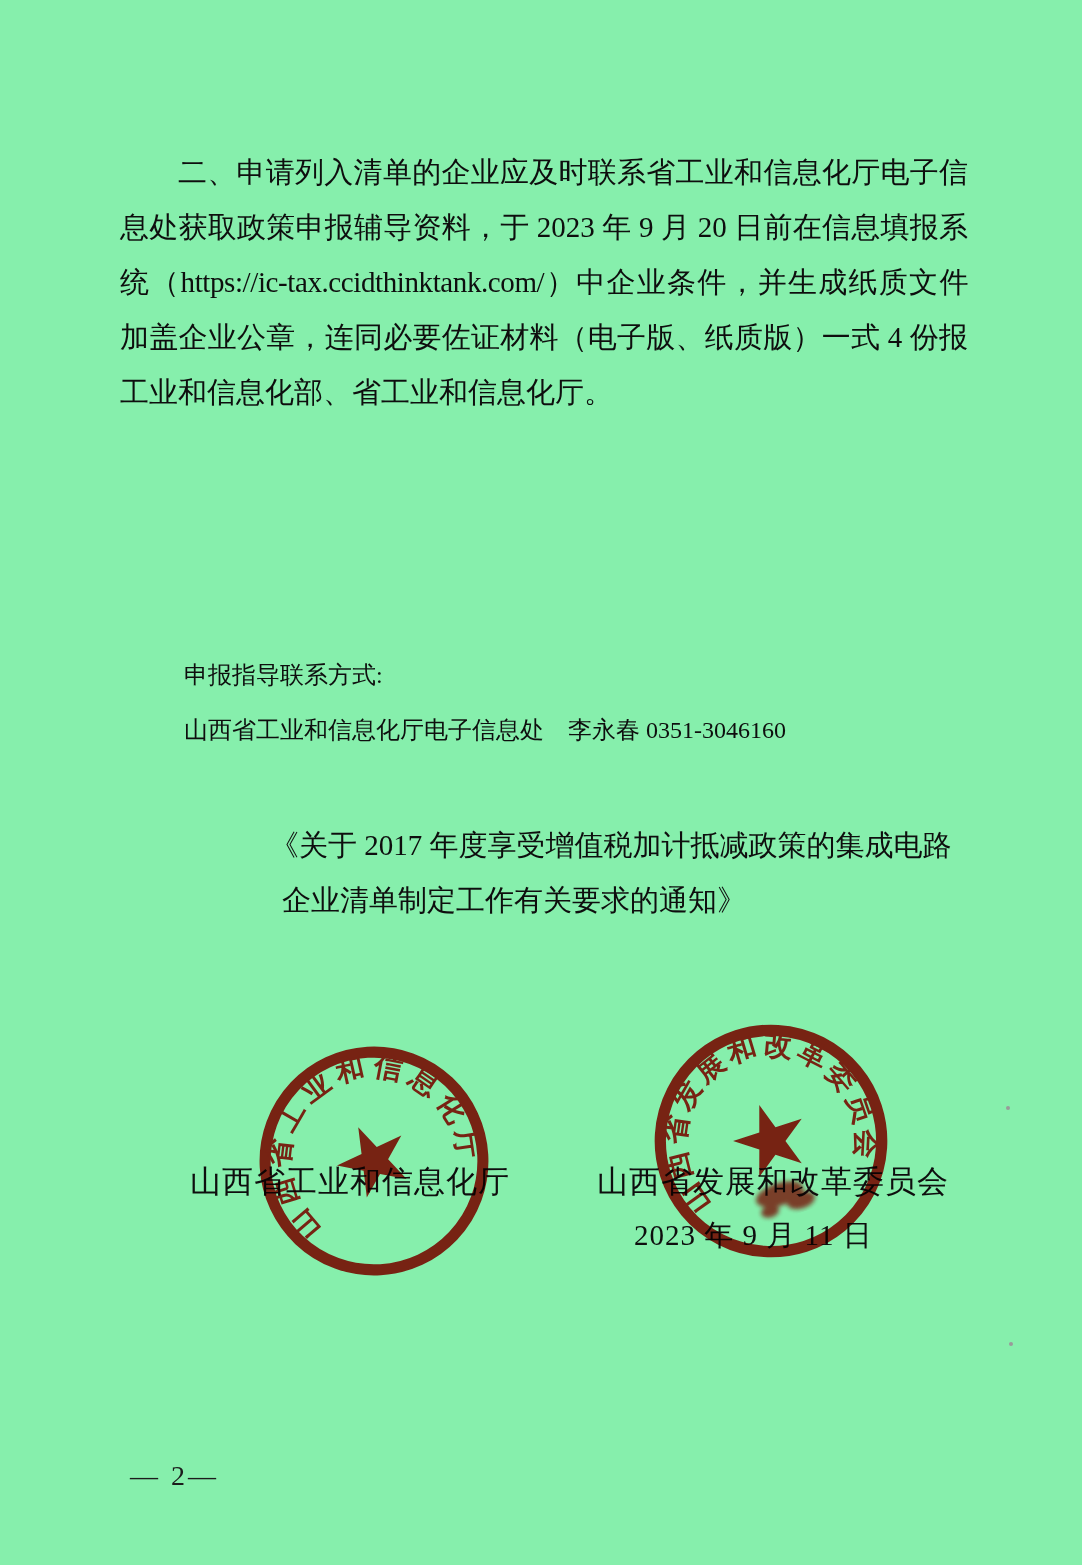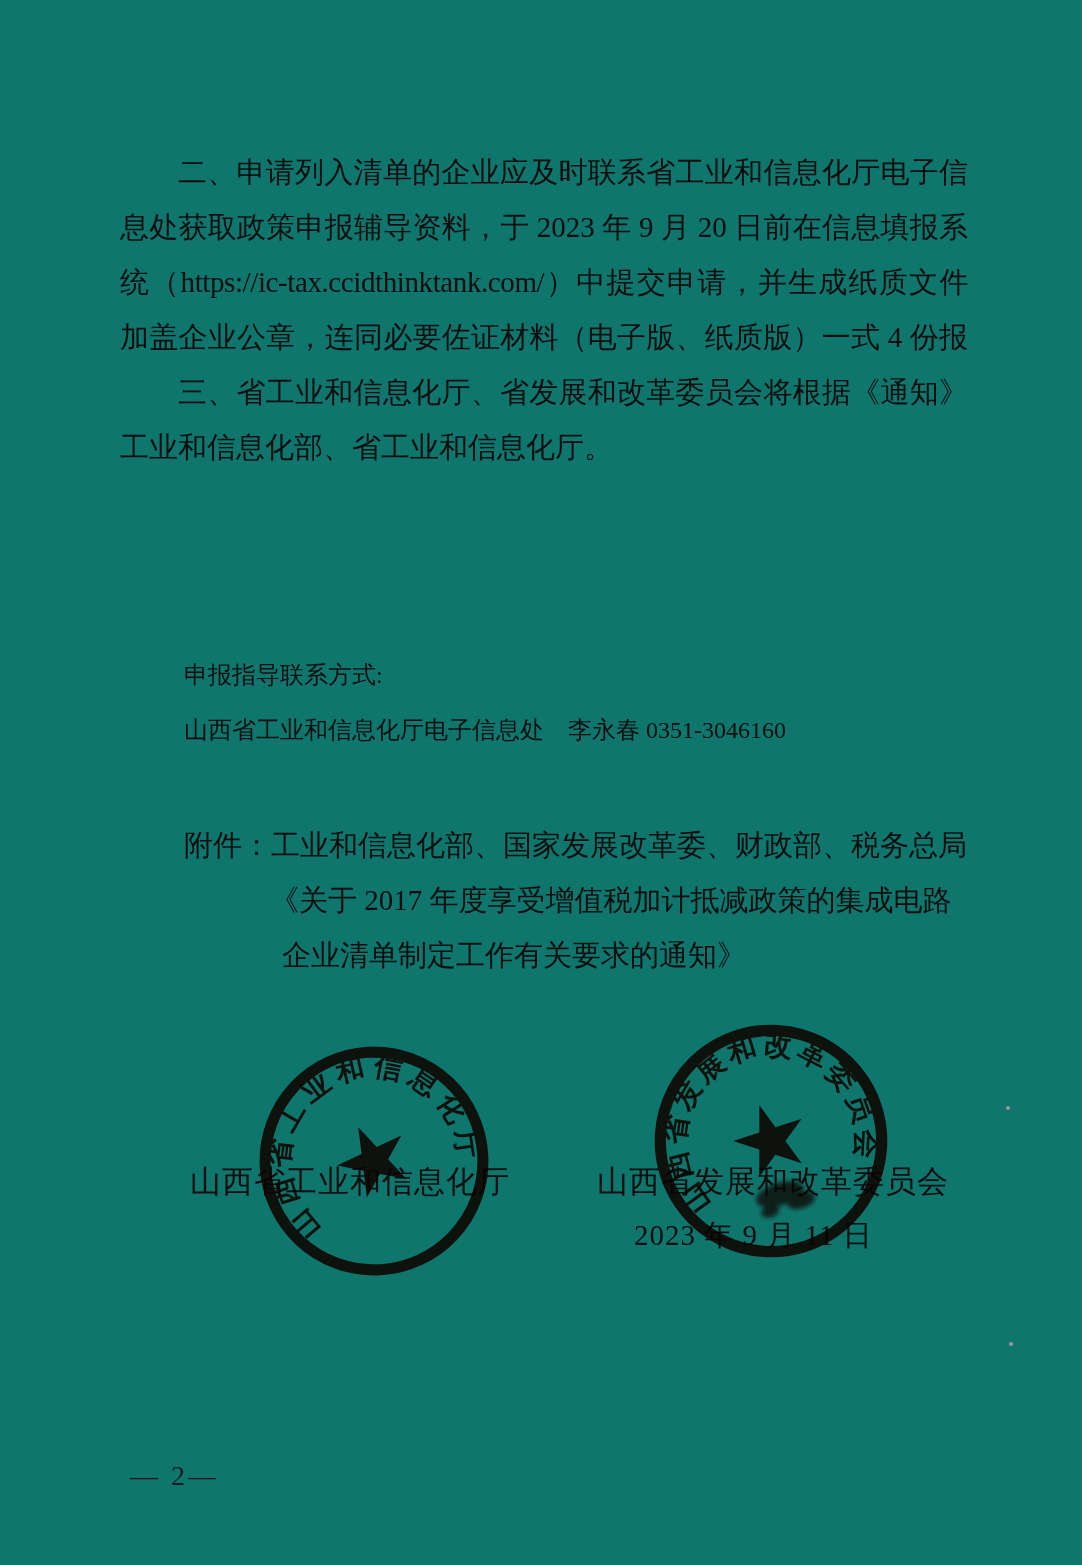--- a/index.html
+++ b/index.html
@@ -4,21 +4,21 @@
 <style>
   html,body { margin:0; padding:0; }
   body {
     width:1082px; height:1565px;
     background:#ffffff;
     position:relative;
     font-family:"Liberation Serif","DejaVu Serif",serif;
     color:#0e0e0e;
     overflow:hidden;
   }
-  .sheet { position:absolute; inset:0; background:#0f766e; }
+  .sheet { position:absolute; inset:0; background:#86efac; }
 
   
   .bodytext {
     position:absolute; left:120px; top:145px; width:848px;
     font-size:29px; line-height:55px;
   }
   .ln { height:55px; text-align:justify; text-align-last:justify; white-space:nowrap; }
   .ln.indent2 { padding-left:58px; }
   .ln.para-end { text-align-last:left; }
   .ln.tight { letter-spacing:-0.4px; }
@@ -59,33 +59,31 @@
   .speck { position:absolute; background:#9a9a9a; border-radius:50%; }
 </style>
 </head>
 <body>
 
 <div class="sheet">
 
   <div class="bodytext">
     <div class="ln indent2">二、申请列入清单的企业应及时联系省工业和信息化厅电子信</div>
     <div class="ln">息处获取政策申报辅导资料，于 2023 年 9 月 20 日前在信息填报系</div>
-    <div class="ln tight">统（https://ic-tax.ccidthinktank.com/）中提交申请，并生成纸质文件</div>
+    <div class="ln tight">统（https://ic-tax.ccidthinktank.com/）中企业条件，并生成纸质文件</div>
     <div class="ln">加盖企业公章，连同必要佐证材料（电子版、纸质版）一式 4 份报</div>
-    <div class="ln indent2">三、省工业和信息化厅、省发展和改革委员会将根据《通知》</div>
     <div class="ln para-end">工业和信息化部、省工业和信息化厅。</div>
   </div>
 
   <div class="contact">
     <div class="ln">申报指导联系方式:</div>
     <div class="ln">山西省工业和信息化厅电子信息处　李永春 0351-3046160</div>
   </div>
 
   <div class="attachment">
-    <div class="ln a1">附件：工业和信息化部、国家发展改革委、财政部、税务总局</div>
     <div class="ln a2">《关于 2017 年度享受增值税加计抵减政策的集成电路</div>
     <div class="ln a3">企业清单制定工作有关要求的通知》</div>
   </div>
 
   <div class="sig-left-name">山西省工业和信息化厅</div>
   <div class="sig-right-name">山西省发展和改革委员会</div>
   <div class="sig-date">2023 年 9 月 11 日</div>
 
   <svg class="stamp stamp-left" viewBox="0 0 240 240">
     <circle cx="120" cy="120" r="108" fill="none" stroke="#e2190f" stroke-width="11"></circle>

